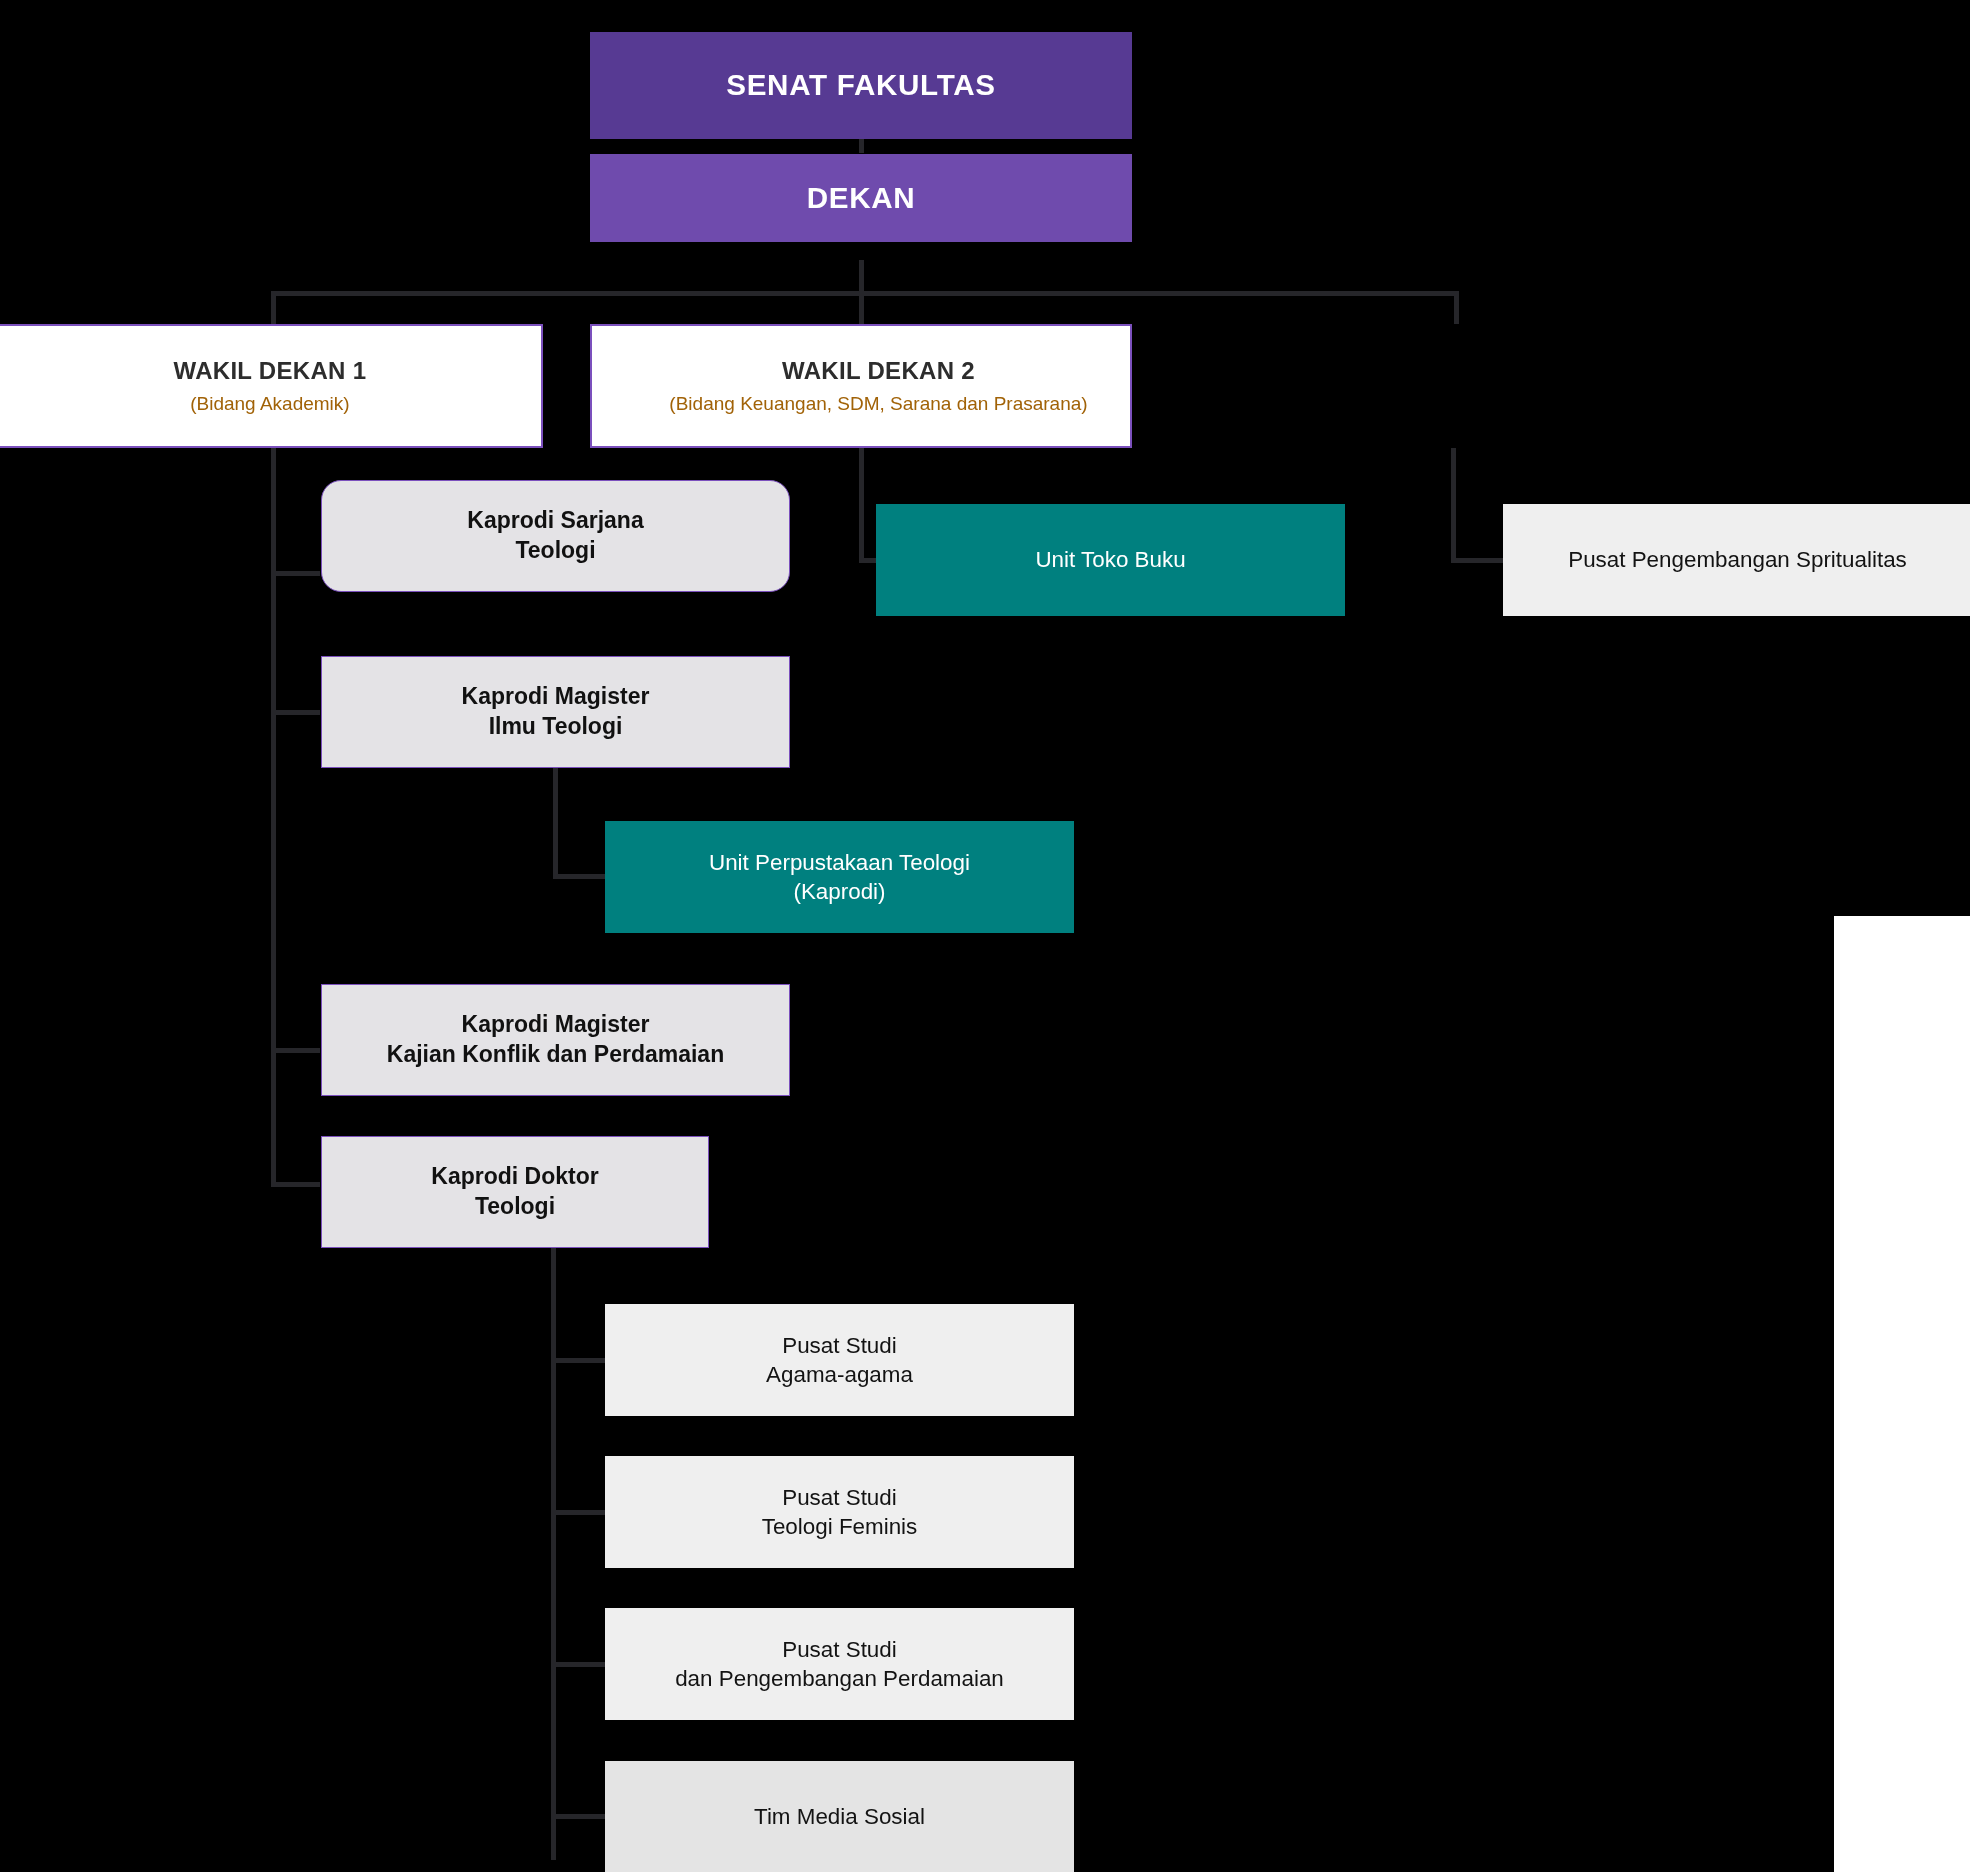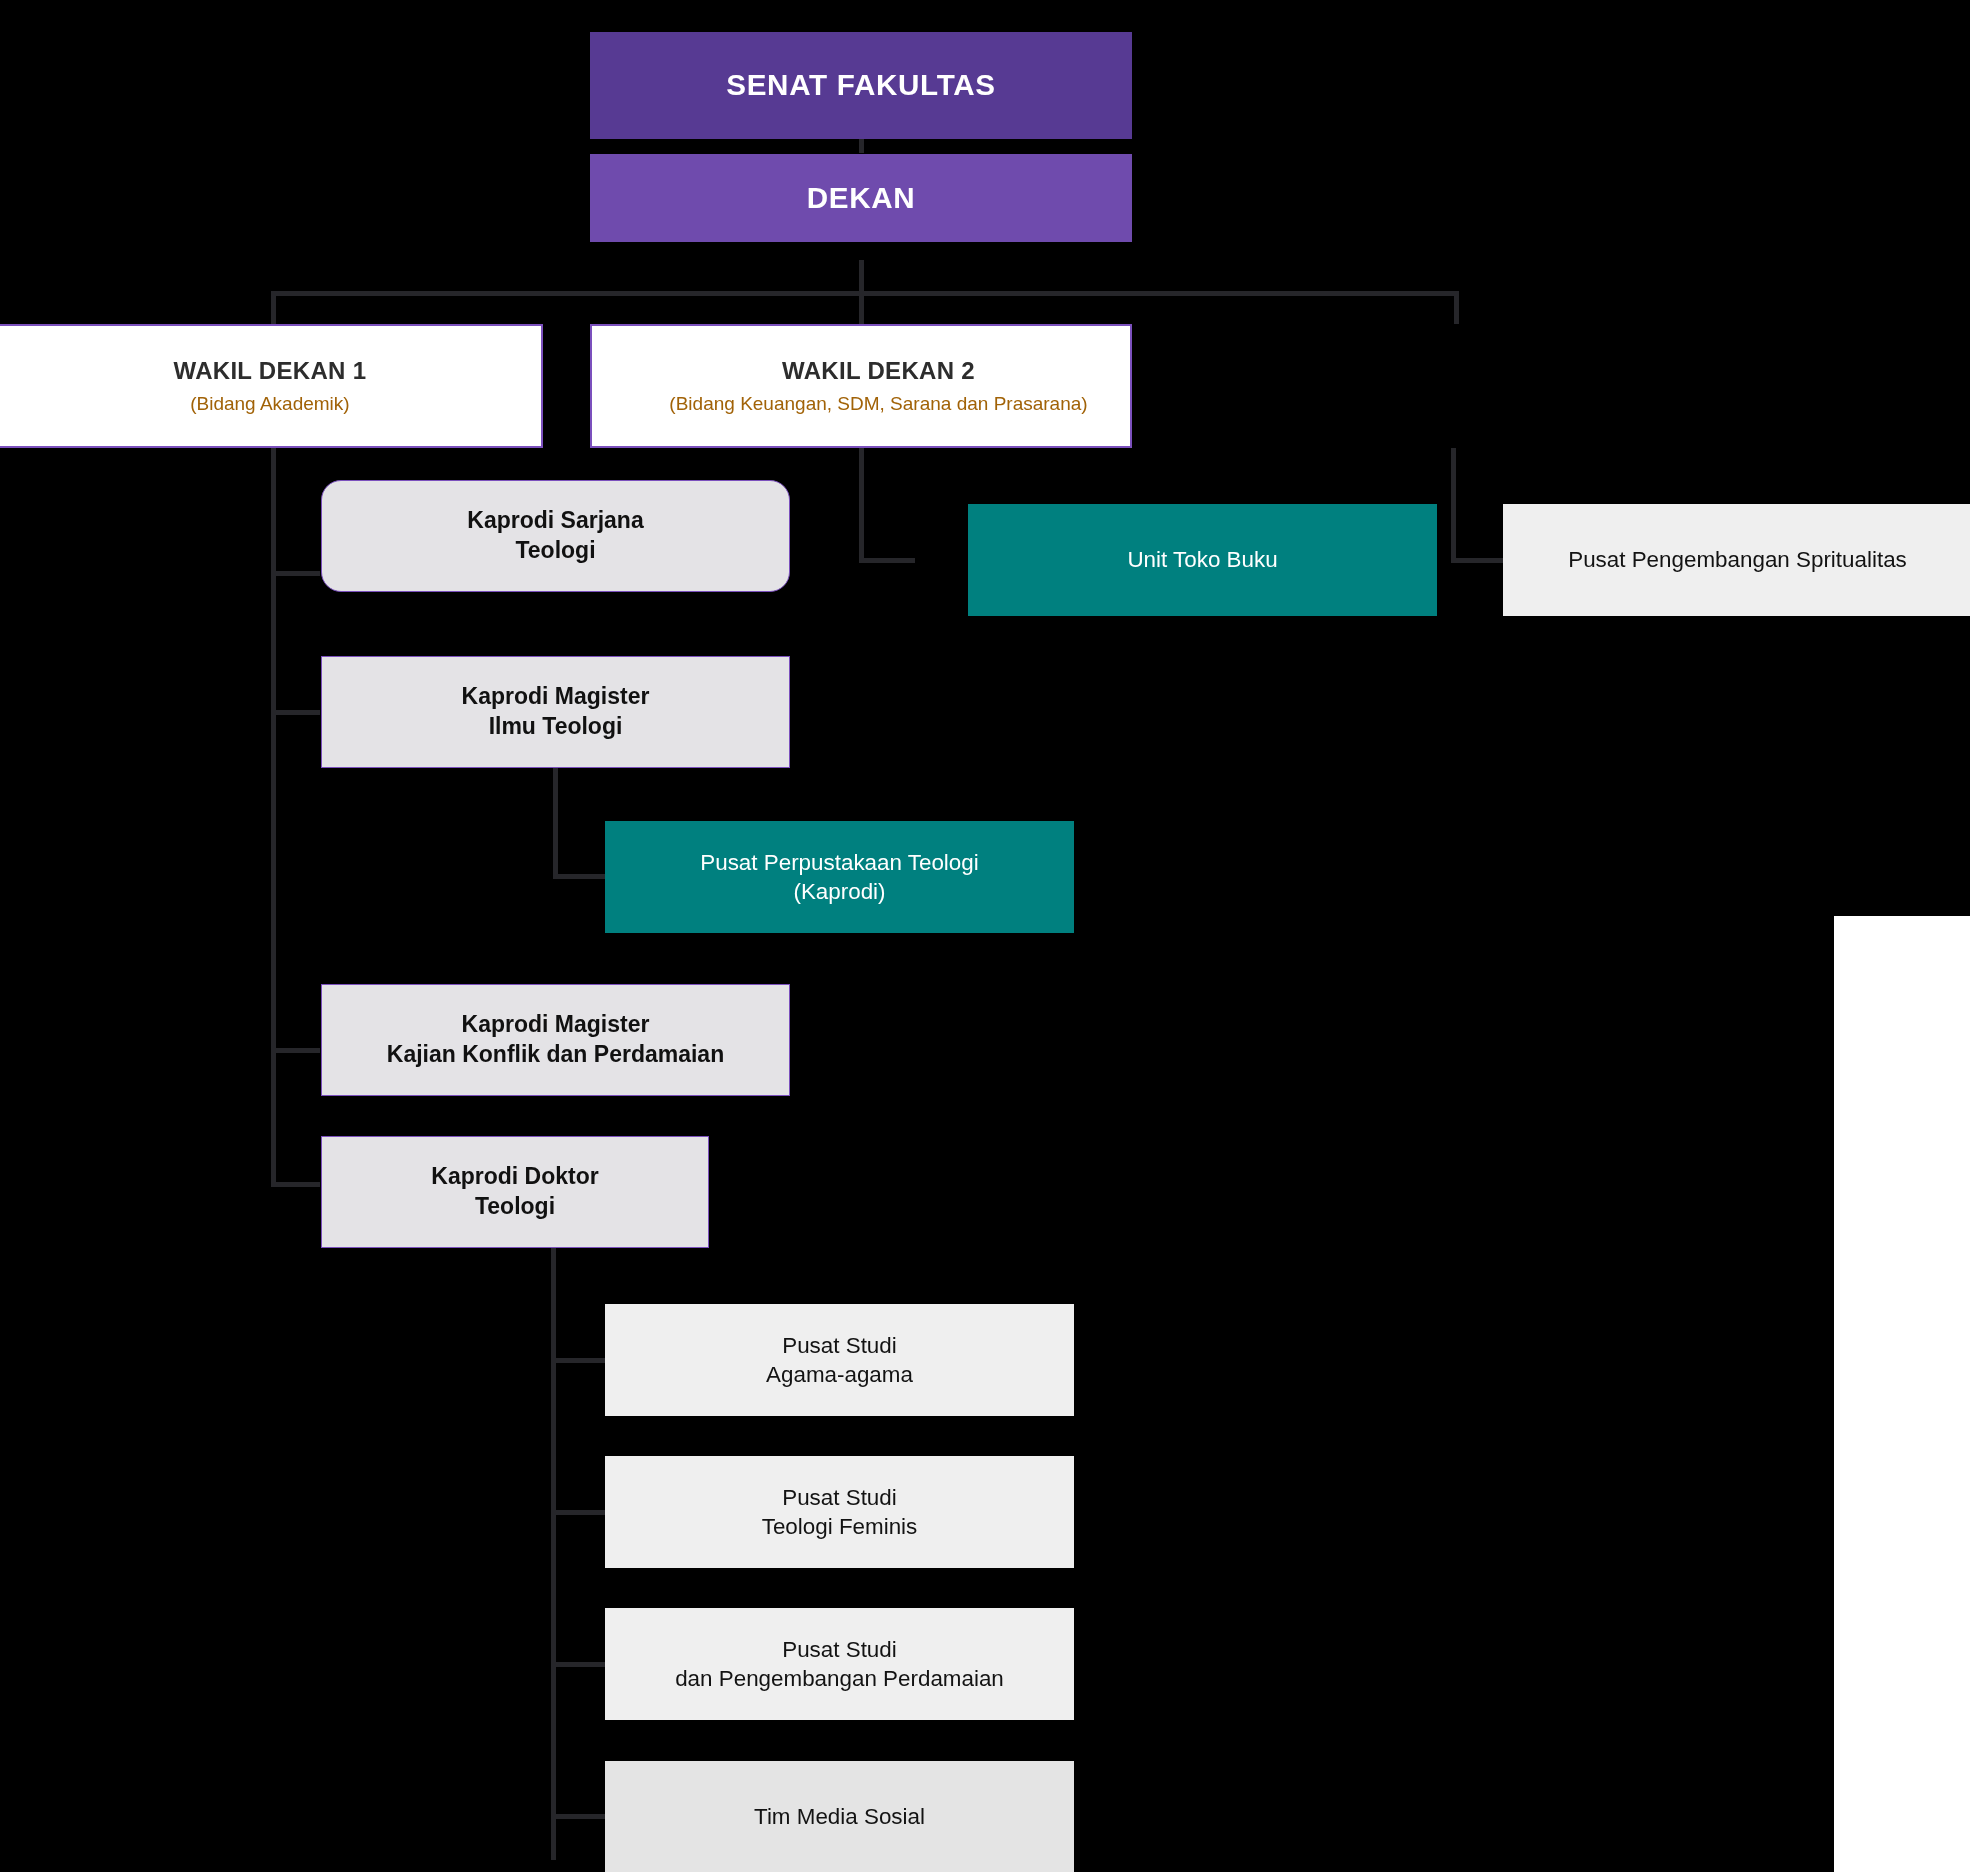--- a/index.html
+++ b/index.html
@@ -174,26 +174,26 @@
   <div class="node kaprodi" style="left:321px; top:984px; width:469px; height:112px;">
     <span>Kaprodi Magister</span>
     <span class="line2">Kajian Konflik dan Perdamaian</span>
   </div>
 
   <div class="node kaprodi" style="left:321px; top:1136px; width:388px; height:112px;">
     <span>Kaprodi Doktor</span>
     <span class="line2">Teologi</span>
   </div>
 
-  <div class="node unit" style="left:968px; top:504px; width:469px; height:112px;">
+  <div class="node unit" style="left:876px; top:504px; width:469px; height:112px;">
     <span>Unit Toko Buku</span>
   </div>
 
   <div class="node unit" style="left:605px; top:821px; width:469px; height:112px;">
-    <span>Pusat Perpustakaan Teologi</span>
+    <span>Unit Perpustakaan Teologi</span>
     <span class="line2">(Kaprodi)</span>
   </div>
 
   <div class="node plain" style="left:1503px; top:504px; width:469px; height:112px;">
     <span>Pusat Pengembangan Spritualitas</span>
   </div>
 
   <div class="node plain" style="left:605px; top:1304px; width:469px; height:112px;">
     <span>Pusat Studi</span>
     <span class="line2">Agama-agama</span>

